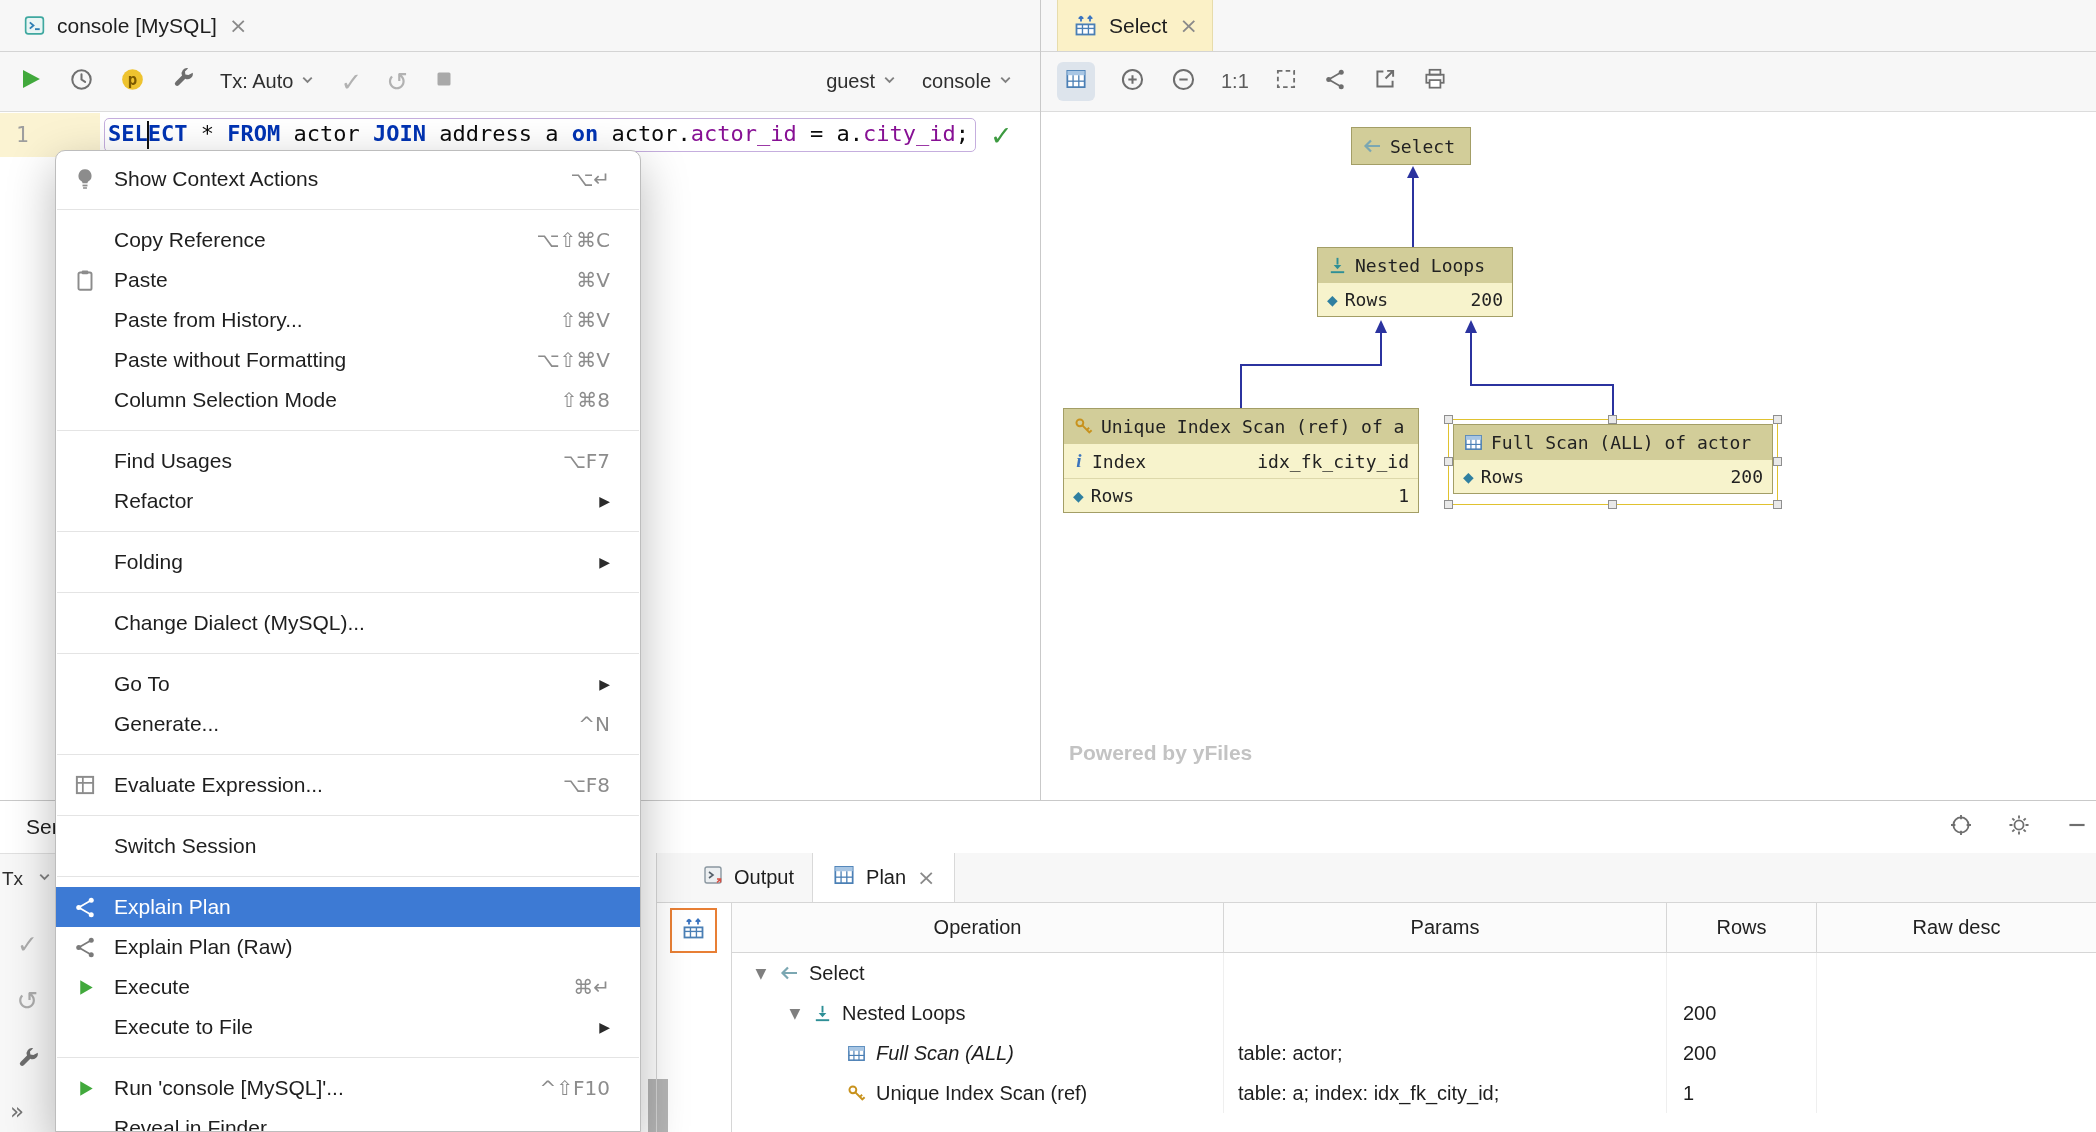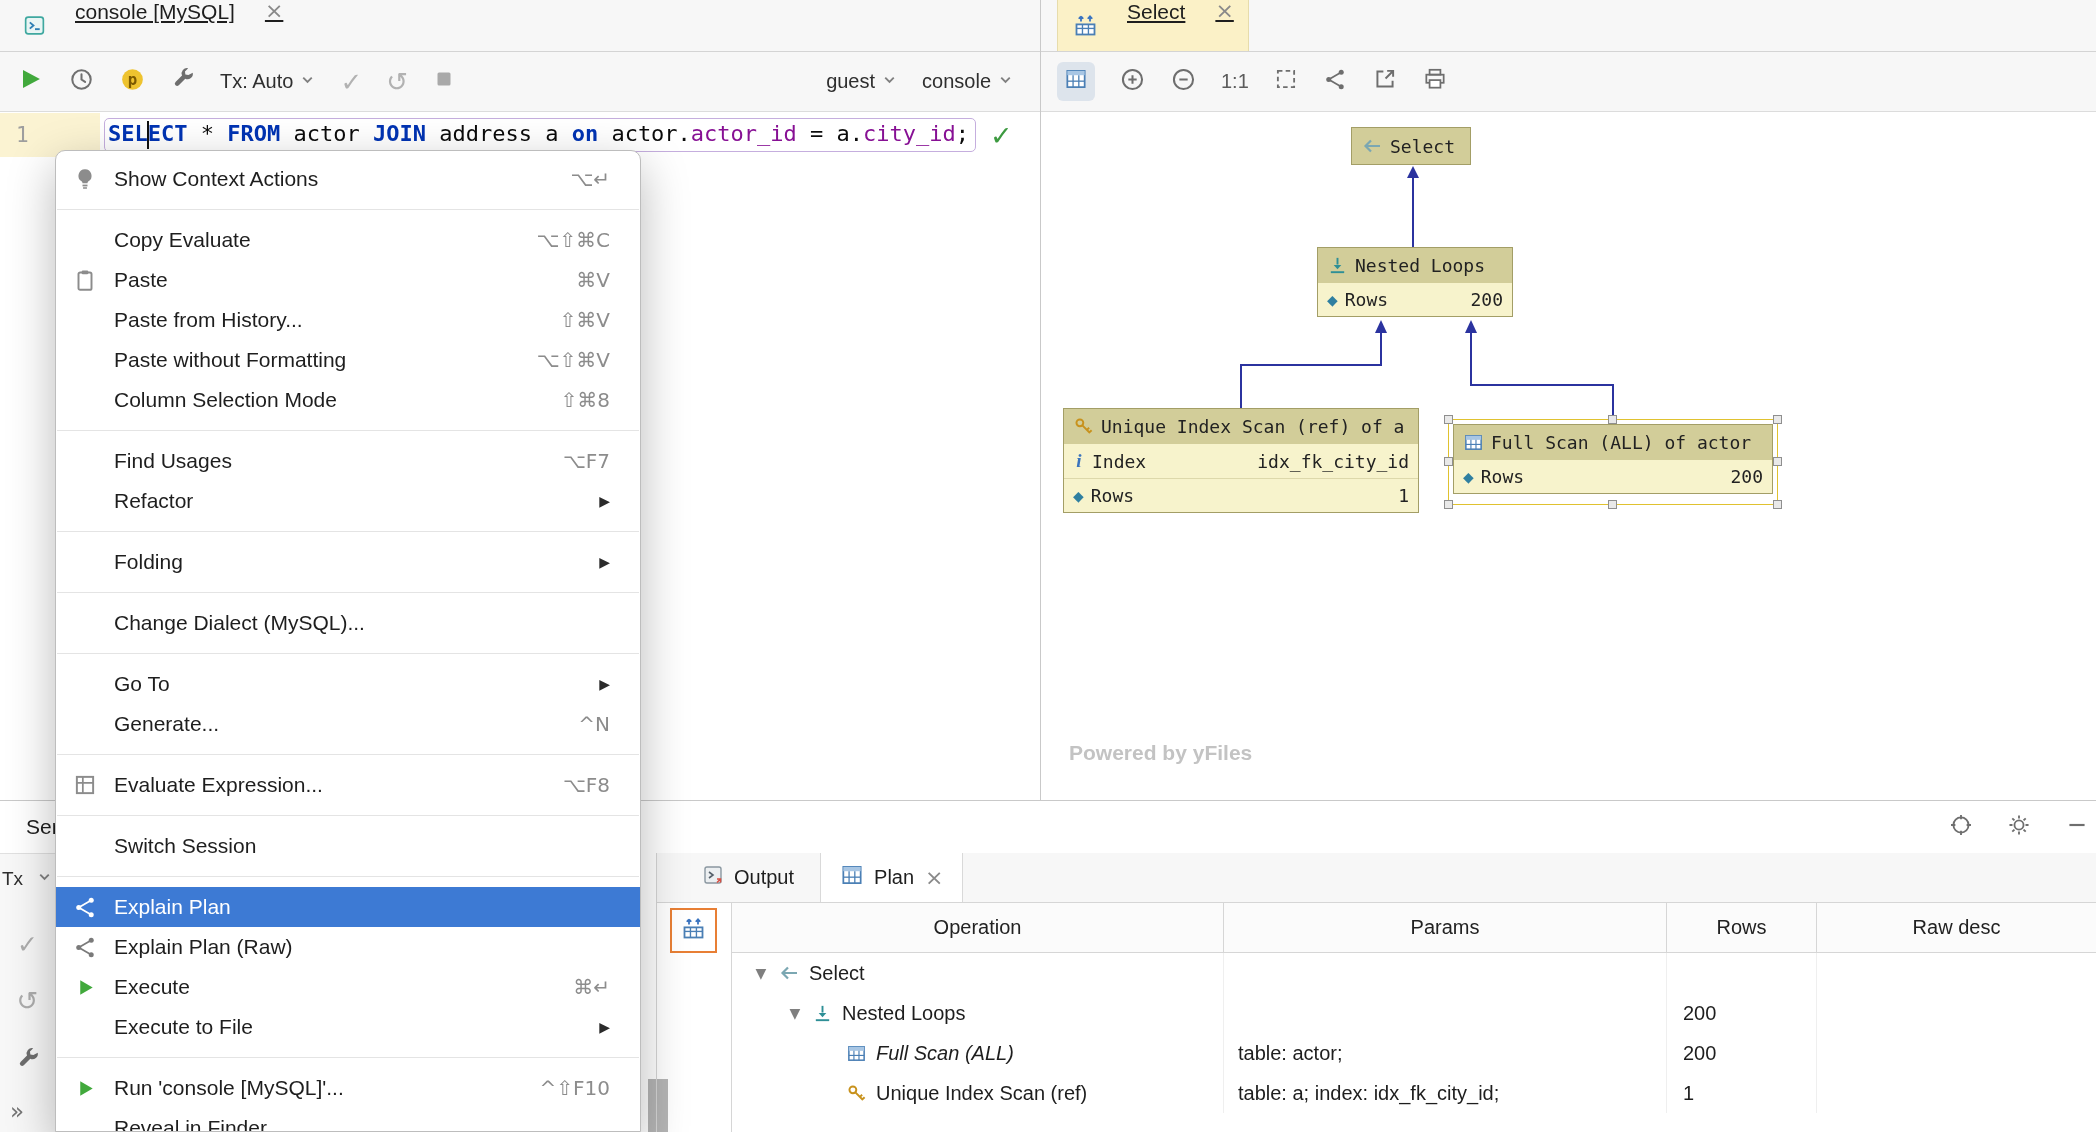--- a/index.html
+++ b/index.html
@@ -6,21 +6,21 @@
   #root{position:relative;width:2096px;height:1132px;background:#fff;overflow:hidden;
         font-family:"Liberation Sans",sans-serif;font-size:20px;color:#1e1e1e;}
   .glyph{font-family:"DejaVu Sans",sans-serif;}
 
   
   .pane-left{position:absolute;left:0;top:0;width:1040px;height:800px;border-right:1px solid #c9c9c9;box-sizing:content-box;}
   .pane-right{position:absolute;left:1041px;top:0;width:1055px;height:800px;}
 
   
   .tabbar{position:absolute;left:0;top:0;right:0;height:52px;background:#f7f7f7;border-bottom:1px solid #d4d4d4;display:flex;align-items:center;box-sizing:border-box;}
-  .tab{height:51px;display:flex;gap:28px;padding:0 14px;font-size:21px;margin-left:8px;text-decoration:underline;}
+  .tab{height:51px;display:flex;align-items:center;gap:10px;padding:0 14px;font-size:21px;margin-left:8px;}
   .tab-select{background:#fbf1c7;border-left:1px solid #e7dcab;border-right:1px solid #e7dcab;margin-left:16px;}
   .t-close{color:#8a8a8a;font-size:22px;line-height:1;margin-left:2px;cursor:default;}
   .t-ic{display:flex;align-items:center;}
 
   
   .toolbar{position:absolute;left:0;top:52px;right:0;height:60px;background:#f7f7f7;border-bottom:1px solid #dcdcdc;display:flex;align-items:center;box-sizing:border-box;}
   .tbtn{display:flex;align-items:center;justify-content:center;margin-left:24px;cursor:default;}
   .tbtn:first-child{margin-left:16px;}
   .dd{gap:6px;color:#2f2f2f;}
   .dim{color:#b2b2b2;font-size:26px;}
@@ -77,21 +77,21 @@
   .left-rail{position:absolute;left:0;top:52px;width:56px;height:279px;background:#f7f7f7;border-top:1px solid #e0e0e0;border-right:1px solid #dcdcdc;box-sizing:border-box;}
   .rail-item{position:absolute;left:0;width:100%;display:flex;align-items:center;justify-content:center;}
   .rail-tx{top:14px;font-size:19px;gap:13px;color:#2f2f2f;}
   .rail-check{top:76px;color:#adadad;font-size:25px;}
   .rail-undo{top:132px;color:#adadad;font-size:26px;}
   .rail-wrench{top:192px;}
   .rail-more{position:absolute;left:10px;bottom:8px;color:#757575;font-size:23px;}
   .services-body{position:absolute;left:57px;top:52px;width:599px;height:279px;background:#fff;}
   .gray-thumb{position:absolute;left:648px;top:278px;width:20px;height:54px;background:#b5b5b5;}
   .out-panel{position:absolute;left:656px;top:52px;right:0;height:279px;border-left:1px solid #d6d6d6;box-sizing:border-box;}
-  .out-tabs{position:absolute;left:0;top:0;right:0;height:50px;background:#f7f7f7;border-bottom:1px solid #d6d6d6;display:flex;align-items:center;padding-left:26px;box-sizing:border-box;gap:8px;}
+  .out-tabs{position:absolute;left:0;top:0;right:0;height:50px;background:#f7f7f7;border-bottom:1px solid #d6d6d6;display:flex;align-items:center;padding-left:26px;box-sizing:border-box;}
   .ot-tab{height:100%;display:flex;align-items:center;gap:9px;padding:0 18px;font-size:20px;box-sizing:border-box;}
   .ot-tab.sel{background:#fff;border-left:1px solid #d9d9d9;border-right:1px solid #d9d9d9;}
   .plan-rail{position:absolute;left:0;top:50px;width:74px;bottom:0;}
   .orange-btn{position:absolute;left:13px;top:5px;width:47px;height:45px;border:2px solid #e87f35;background:#fff;display:flex;align-items:center;justify-content:center;box-sizing:border-box;}
   .plan-table{position:absolute;left:74px;top:50px;right:0;bottom:0;border-left:1px solid #d6d6d6;background:#fff;box-sizing:border-box;}
   .pt-head{display:flex;height:50px;border-bottom:1px solid #d6d6d6;background:#fbfbfb;box-sizing:border-box;}
   .pt-th{display:flex;align-items:center;justify-content:center;border-right:1px solid #d6d6d6;box-sizing:border-box;color:#222;}
   .pt-row{display:flex;height:40px;}
   .pt-cell{height:100%;display:flex;align-items:center;border-right:1px solid #efefef;box-sizing:border-box;overflow:hidden;white-space:nowrap;}
   .c-op{width:492px;} .c-params{width:443px;padding-left:14px;} .c-rows{width:150px;padding-left:16px;} .c-raw{flex:1;border-right:none;padding-left:14px;}
@@ -517,21 +517,21 @@
             <rect x="9.7" y="17.2" width="4.6" height="1.6" fill="#8c8c8c"></rect>
             <rect x="10.2" y="19.6" width="3.6" height="1.4" fill="#8c8c8c"></rect>
           </svg>
         </span>
         <span class="mi-label">Show Context Actions</span>
         <span class="mi-right glyph">⌥↵</span>
       </div>
       <div class="msep"></div>
       <div class="mi">
         <span class="mi-ic"></span>
-        <span class="mi-label">Copy Evaluate</span>
+        <span class="mi-label">Copy Reference</span>
         <span class="mi-right glyph">⌥⇧⌘C</span>
       </div>
       <div class="mi">
         <span class="mi-ic">
           <svg viewBox="0 0 24 24" width="26" height="26">
             <rect x="6" y="5" width="12" height="16" rx="1.5" fill="none" stroke="#8c8c8c" stroke-width="1.8"></rect>
             <rect x="9" y="3.2" width="6" height="3.6" rx="1" fill="#8c8c8c"></rect>
           </svg>
         </span>
         <span class="mi-label">Paste</span>

